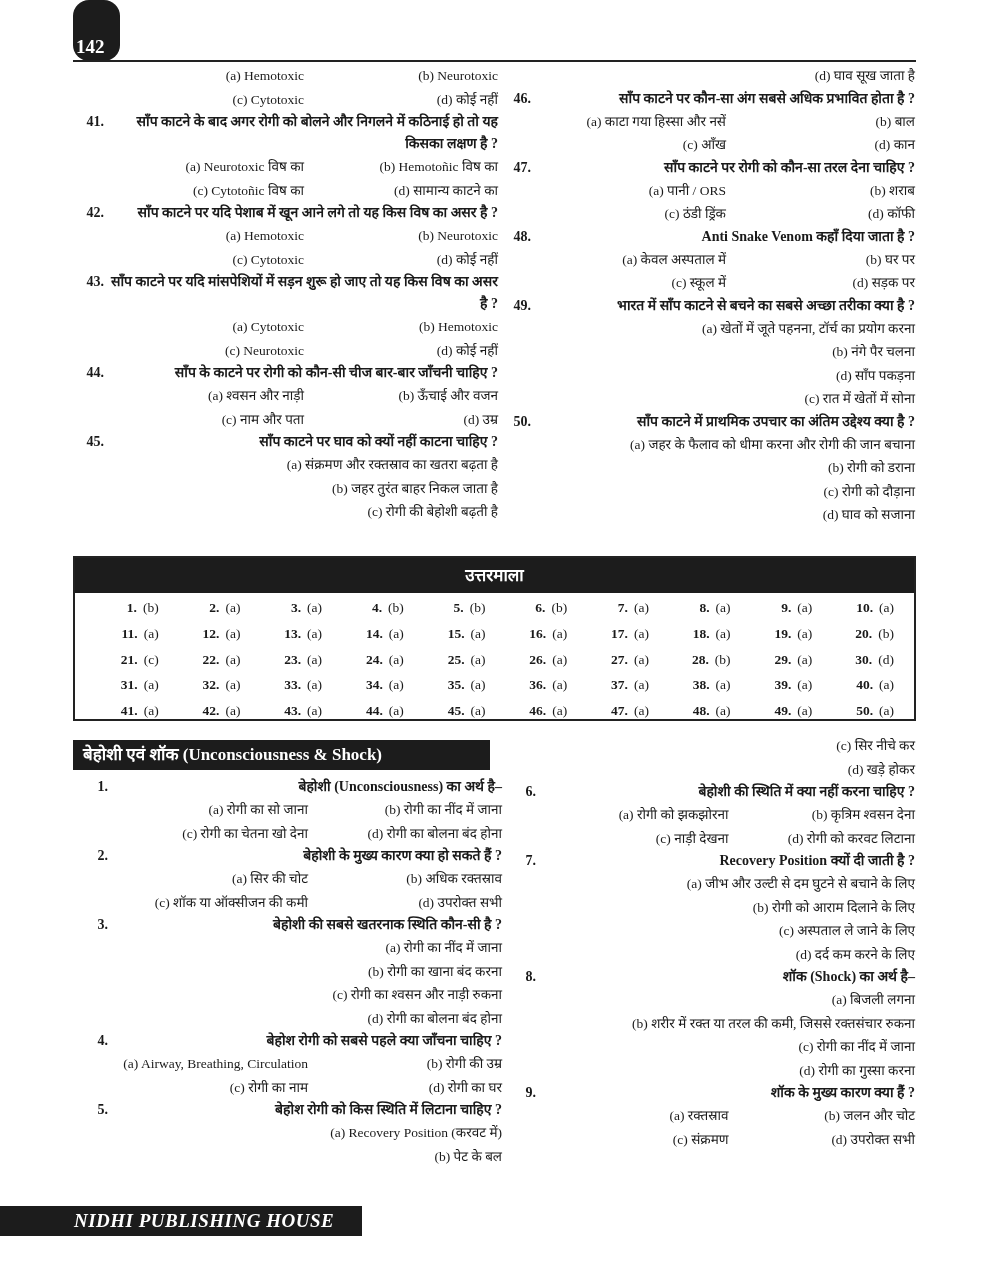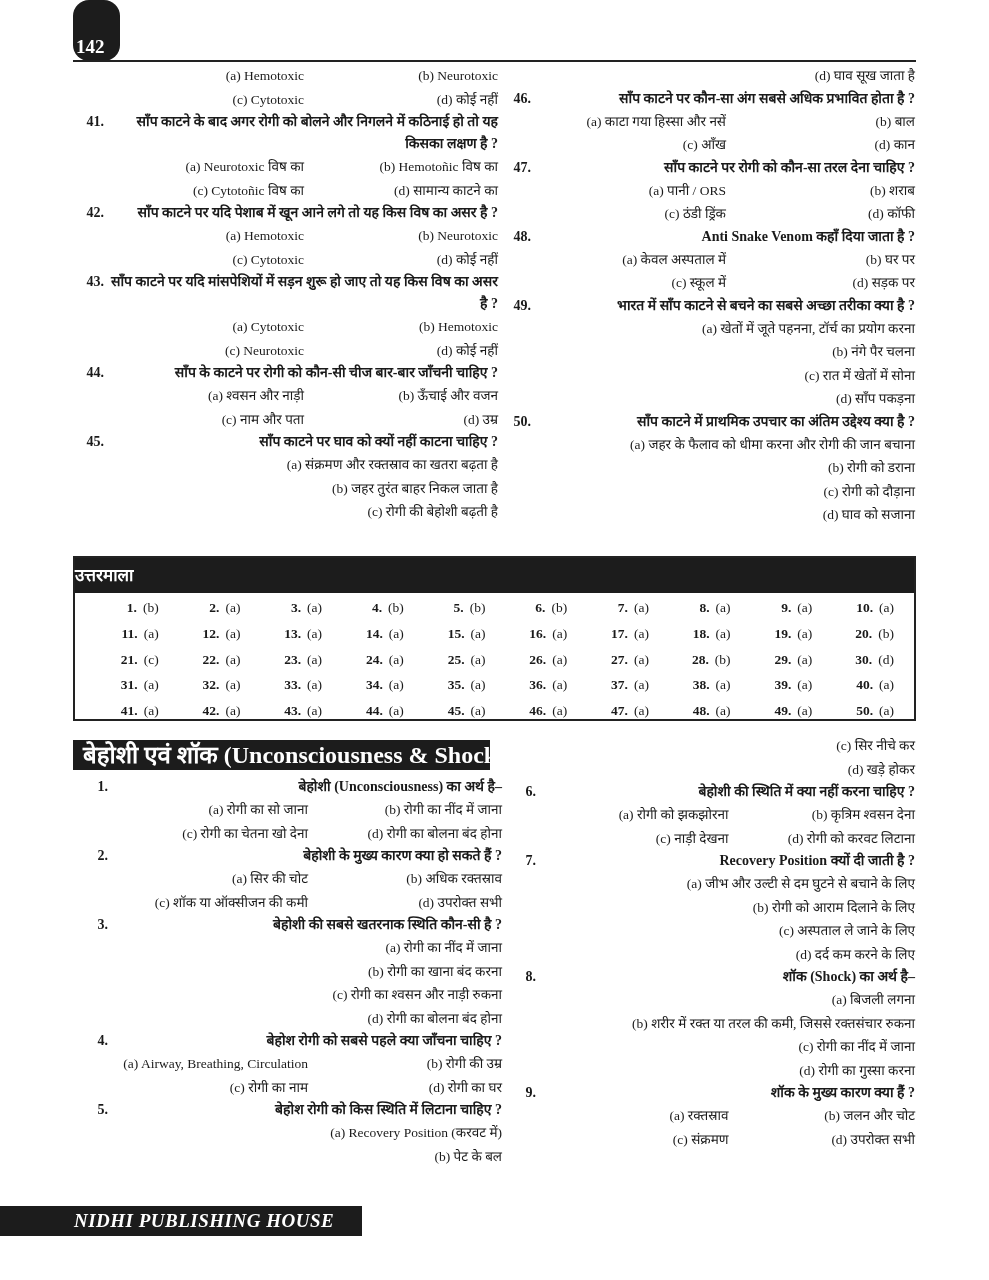--- a/index.html
+++ b/index.html
@@ -22,30 +22,30 @@
   .opts { padding-left: 32px; }
   .opt-row { display: flex; line-height: 23.5px; }
   .opt { flex: 0 0 50%; white-space: nowrap; }
   .opt.full { flex: 1 1 100%; }
 
   .answers {
     position: absolute; left: 73px; top: 556px; width: 843px; height: 165px;
     border: 2px solid #222; box-sizing: border-box;
   }
   .answers-head {
-    background: #1c1c1c; color: #fff; text-align: left; font-weight: bold;
+    background: #1c1c1c; color: #fff; text-align: center; font-weight: bold;
     font-size: 17px; height: 35px; line-height: 35px;
   }
   .ans-grid { display: grid; grid-template-columns: repeat(10, 1fr); padding: 2px 10px 0 12px; }
   .ans-cell { font-size: 13.5px; line-height: 25.8px; text-align: right; padding-right: 10px; }
   .ans-cell b { margin-right: 6px; }
 
   .section-banner {
     position: absolute; left: 73px; top: 740px; width: 417px; height: 30px;
-    background: #1c1c1c; color: #fff; font-weight: bold; font-size: 24px;
+    background: #1c1c1c; color: #fff; font-weight: bold; font-size: 17px;
     line-height: 30px; padding-left: 10px; box-sizing: border-box; white-space: nowrap;
   }
   .footer-banner {
     position: absolute; left: 0; top: 1206px; width: 362px; height: 30px;
     background: #1c1c1c; color: #fff; font-weight: bold; font-size: 19px;
     line-height: 30px; padding-left: 74px; box-sizing: border-box; letter-spacing: 0.5px; font-style: italic;
   }
 </style>
 </head>
 <body>
@@ -208,24 +208,24 @@
         <span class="q-text">भारत में साँप काटने से बचने का सबसे अच्छा तरीका क्या है ?</span>
       </div>
       <div class="opts">
         <div class="opt-row">
           <span class="opt full">(a) खेतों में जूते पहनना, टॉर्च का प्रयोग करना</span>
         </div>
         <div class="opt-row">
           <span class="opt full">(b) नंगे पैर चलना</span>
         </div>
         <div class="opt-row">
+          <span class="opt full">(d) साँप पकड़ना</span>
+        </div>
+        <div class="opt-row">
           <span class="opt full">(c) रात में खेतों में सोना</span>
-        </div>
-        <div class="opt-row">
-          <span class="opt full">(d) साँप पकड़ना</span>
         </div>
       </div>
     </div>
     <div class="q">
       <div class="q-title">
         <span class="q-num">50.</span>
         <span class="q-text">साँप काटने में प्राथमिक उपचार का अंतिम उद्देश्य क्या है ?</span>
       </div>
       <div class="opts">
         <div class="opt-row">

